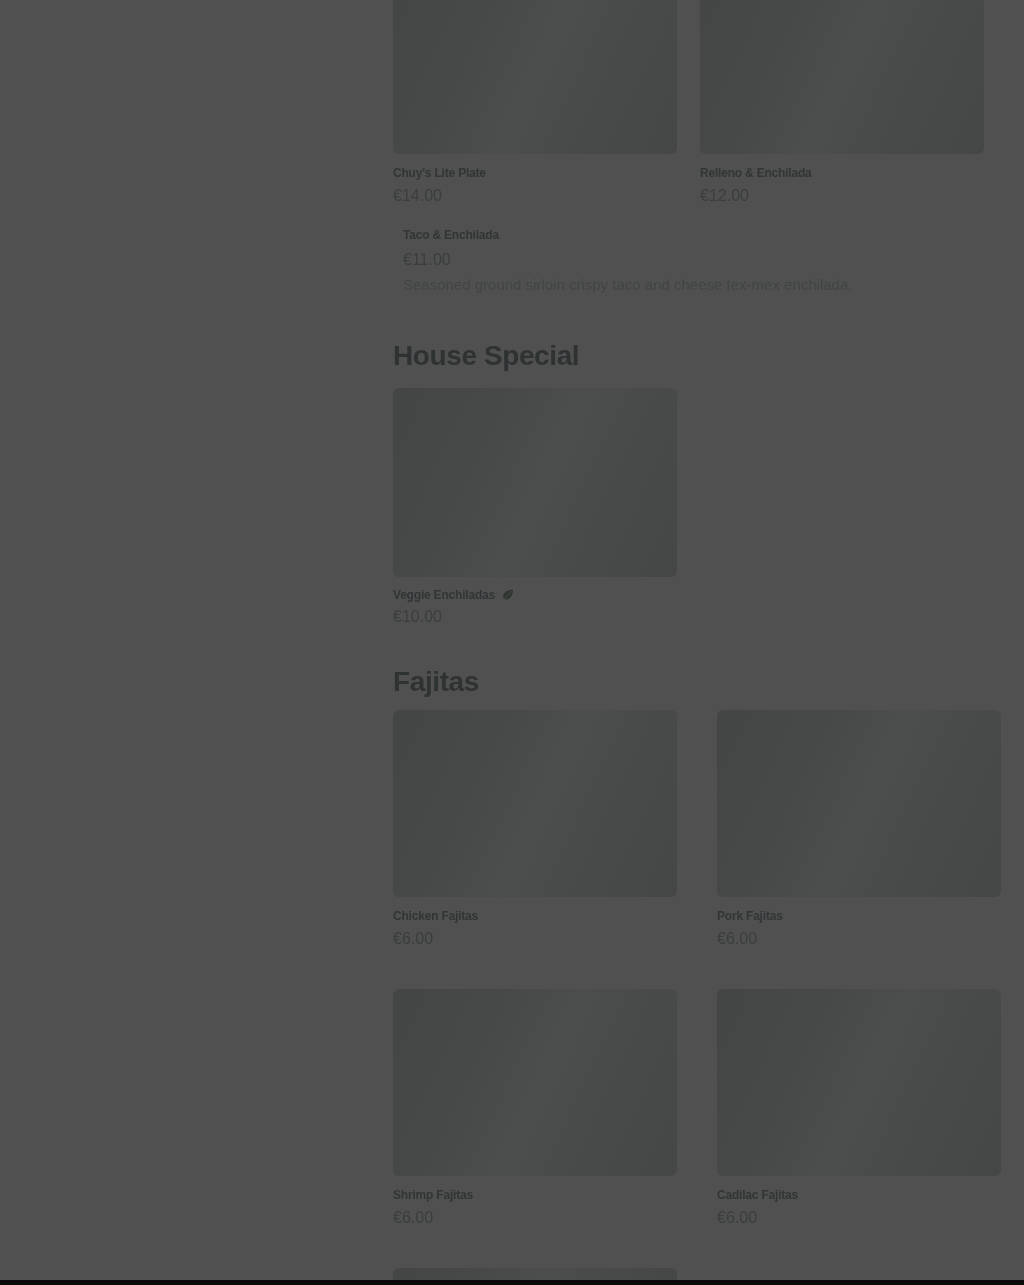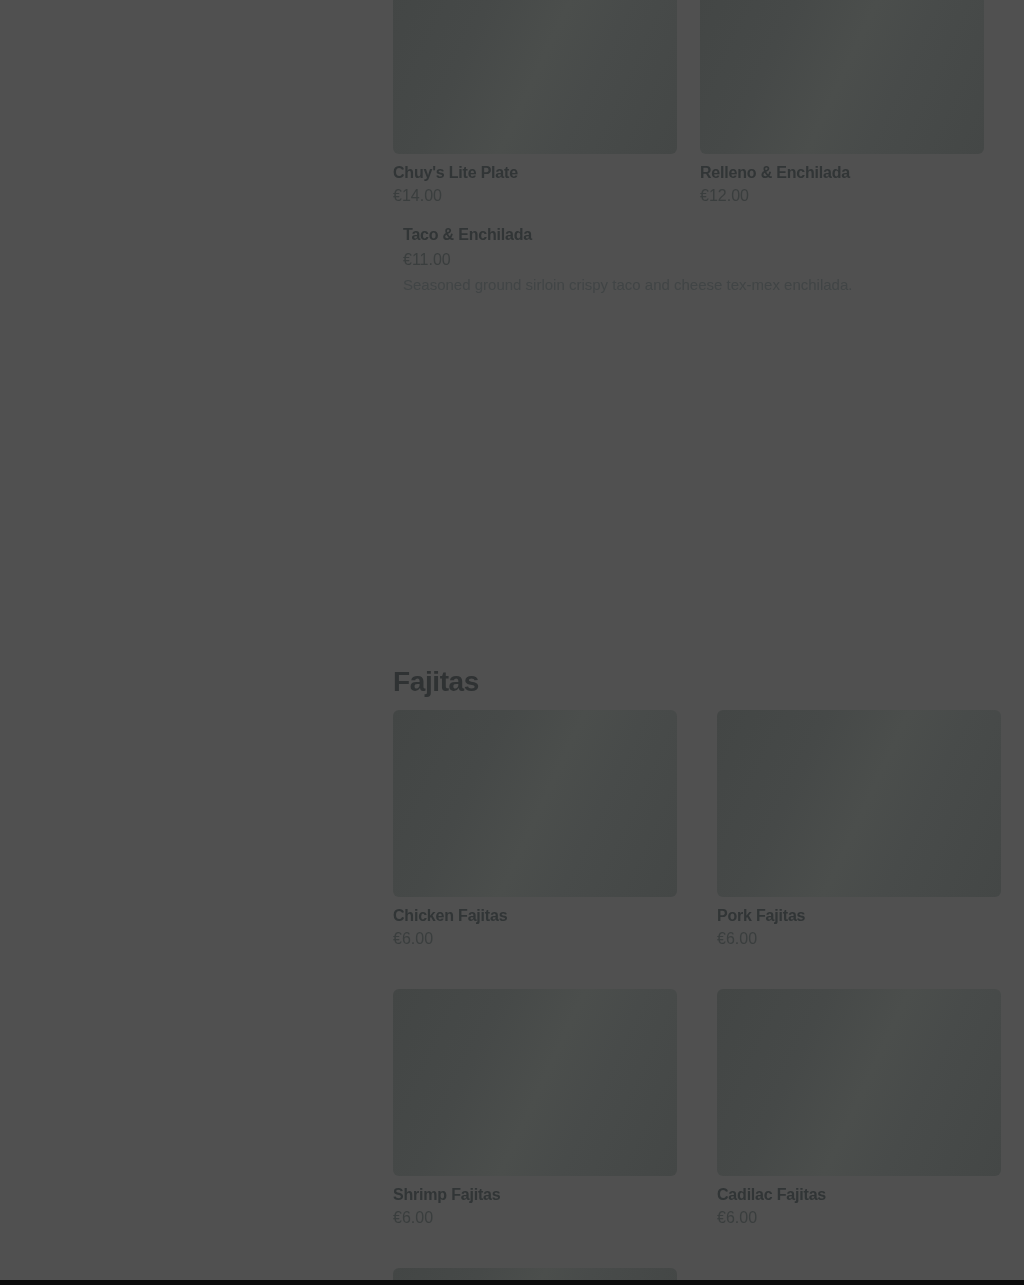--- a/index.html
+++ b/index.html
@@ -27,21 +27,21 @@
   .item-photo {
     width:284px; height:187px;
     border-radius:6px;
     background:linear-gradient(115deg,#434645 0%,#464948 30%,#4b4e4c 52%,#484b4a 68%,#444746 100%);
   }
   .item-photo.tall { height:189px; }
   .item-photo.stub { height:26px; border-radius:6px 6px 0 0; }
 
   .item-name {
     margin-top:9px;
-    font-size:16px; line-height:20px;
+    font-size:12px; line-height:20px;
     font-weight:700;
     letter-spacing:-0.2px;
     color:#313536;
     display:flex; align-items:center; gap:6px;
   }
   .item-price {
     margin-top:3px;
     font-size:16px; line-height:20px;
     font-weight:400;
     color:#3a3e3e;
@@ -95,21 +95,33 @@
   </div>
 
   <article class="abs menu-item text-only" style="left:403px; top:225px; width:591px;">
     <h3 class="item-name">
       <span>Taco &amp; Enchilada</span>
     </h3>
     <div class="item-price">€11.00</div>
     <div class="item-desc">Seasoned ground sirloin crispy taco and cheese tex-mex enchilada.</div>
   </article>
 
+  <h2 class="abs section-heading" style="left:393px; top:340px;">House Special</h2>
 
+  <article class="abs menu-item" style="left:393px; top:388px;">
+    <div class="item-photo tall"></div>
+    <h3 class="item-name" style="margin-top:8px;">
+      <span>Veggie Enchiladas</span>
+      <svg class="leaf" viewBox="0 0 16 16">
+        <path d="M13.6 1.9c-5.6.2-9.6 2.4-11 6.3-.8 2.3.4 4.6 2.7 4.9 4.5.5 8.5-4 8.3-11.2z" fill="#2e352f"></path>
+        <path d="M2.6 13.4 12.4 3.4" stroke="#4b504b" stroke-width="1.1" fill="none"></path>
+      </svg>
+    </h3>
+    <div class="item-price" style="margin-top:2px;">€10.00</div>
+  </article>
 
   <h2 class="abs section-heading" style="left:393px; top:666px;">Fajitas</h2>
 
   <div class="abs menu-grid" style="left:393px; top:710px;gap:40px;">
     <article class="menu-item">
       <div class="item-photo"></div>
       <h3 class="item-name">
         <span>Chicken Fajitas</span>
       </h3>
       <div class="item-price">€6.00</div>

